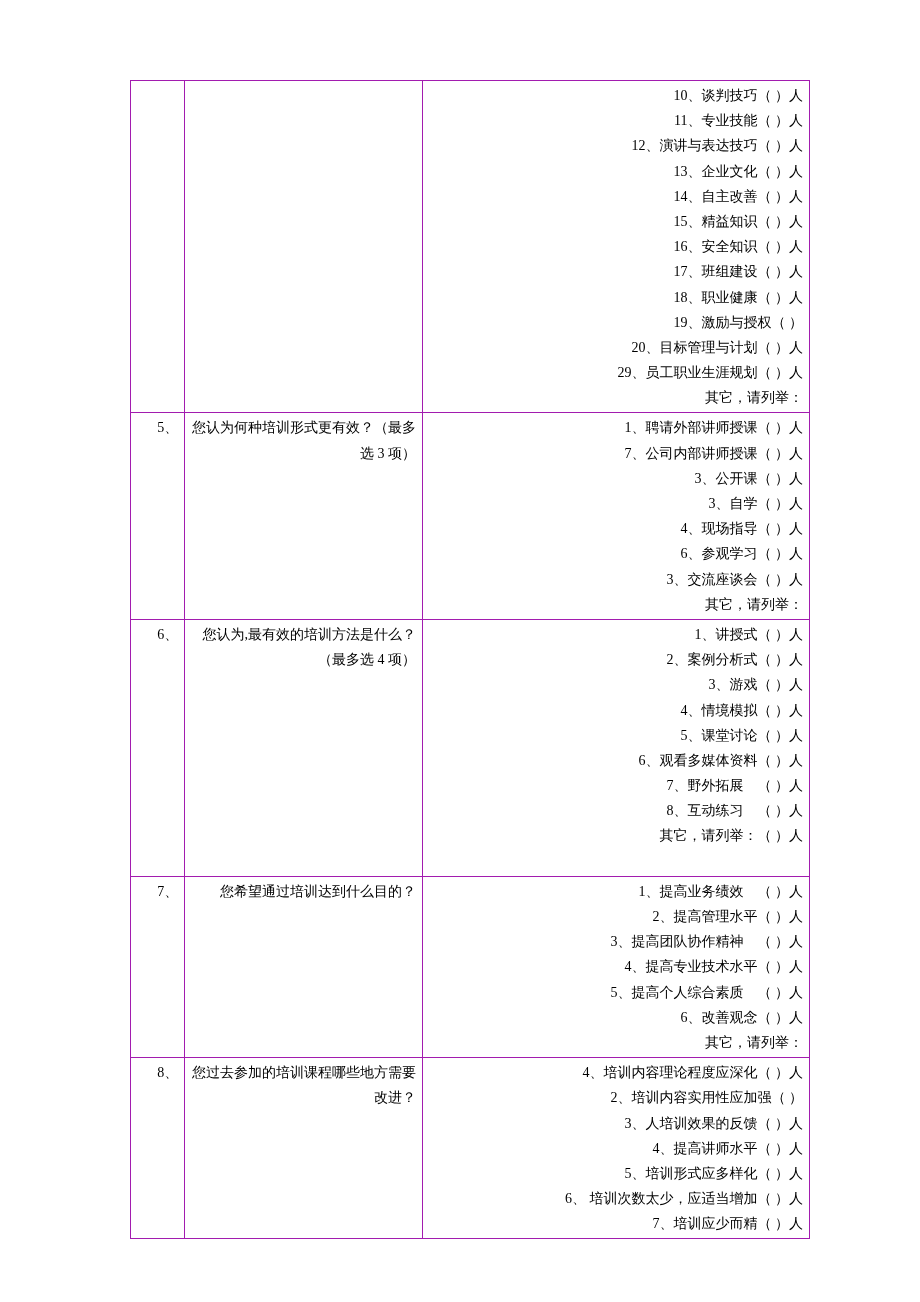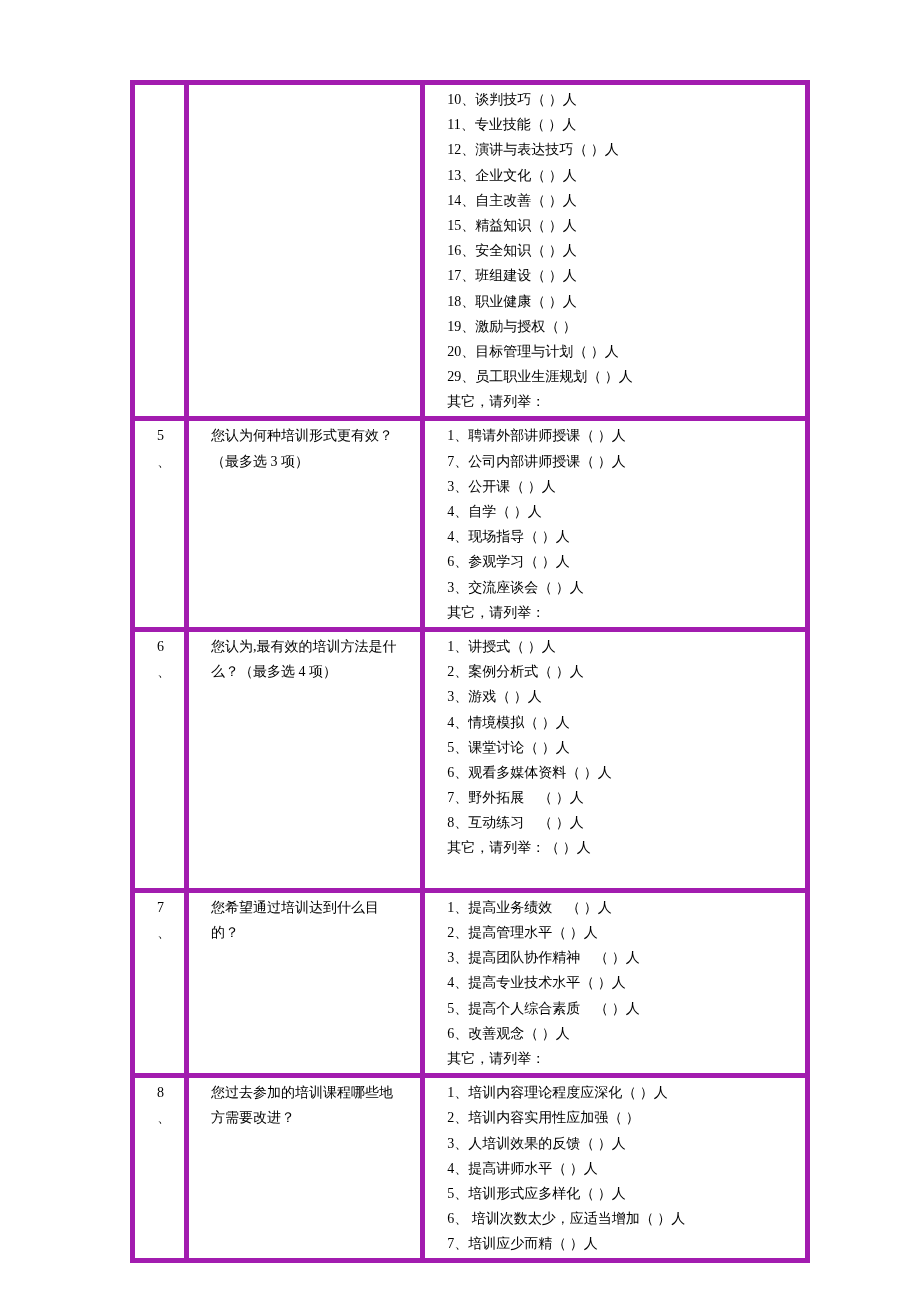--- a/index.html
+++ b/index.html
@@ -10,24 +10,25 @@
     padding: 80px 110px 60px 130px;
     background: #fff;
     color: #000;
   }
   table {
     border-collapse: collapse;
     width: 100%;
     table-layout: fixed;
   }
   td {
-    border: 5px solid #a21caf;
+    border: 1px solid #a21caf;
     vertical-align: top;
-    padding: 2px 22px;
+    padding: 2px 6px;
     word-break: break-word;
+    text-align: right;
   }
   col.c1 { width: 8%; }
   col.c2 { width: 35%; }
   col.c3 { width: 57%; }
 </style>
 </head>
 <body>
 
 <table>
   <colgroup>
@@ -55,21 +56,21 @@
           <div>其它，请列举：</div>
         </td>
       </tr>
       <tr>
         <td>5、</td>
         <td>您认为何种培训形式更有效？（最多选 3 项）</td>
         <td>
           <div>1、聘请外部讲师授课（ ）人</div>
           <div>7、公司内部讲师授课（ ）人</div>
           <div>3、公开课（ ）人</div>
-          <div>4、自学（ ）人</div>
+          <div>3、自学（ ）人</div>
           <div>4、现场指导（ ）人</div>
           <div>6、参观学习（ ）人</div>
           <div>3、交流座谈会（ ）人</div>
           <div>其它，请列举：</div>
         </td>
       </tr>
       <tr>
         <td>6、</td>
         <td>您认为,最有效的培训方法是什么？（最多选 4 项）</td>
         <td>
@@ -95,21 +96,21 @@
           <div>4、提高专业技术水平（ ）人</div>
           <div>5、提高个人综合素质　（ ）人</div>
           <div>6、改善观念（ ）人</div>
           <div>其它，请列举：</div>
         </td>
       </tr>
       <tr>
         <td>8、</td>
         <td>您过去参加的培训课程哪些地方需要改进？</td>
         <td>
-          <div>1、培训内容理论程度应深化（ ）人</div>
+          <div>4、培训内容理论程度应深化（ ）人</div>
           <div>2、培训内容实用性应加强（ ）</div>
           <div>3、人培训效果的反馈（ ）人</div>
           <div>4、提高讲师水平（ ）人</div>
           <div>5、培训形式应多样化（ ）人</div>
           <div>6、 培训次数太少，应适当增加（ ）人</div>
           <div>7、培训应少而精（ ）人</div>
         </td>
       </tr>
     </tbody>
 </table>

